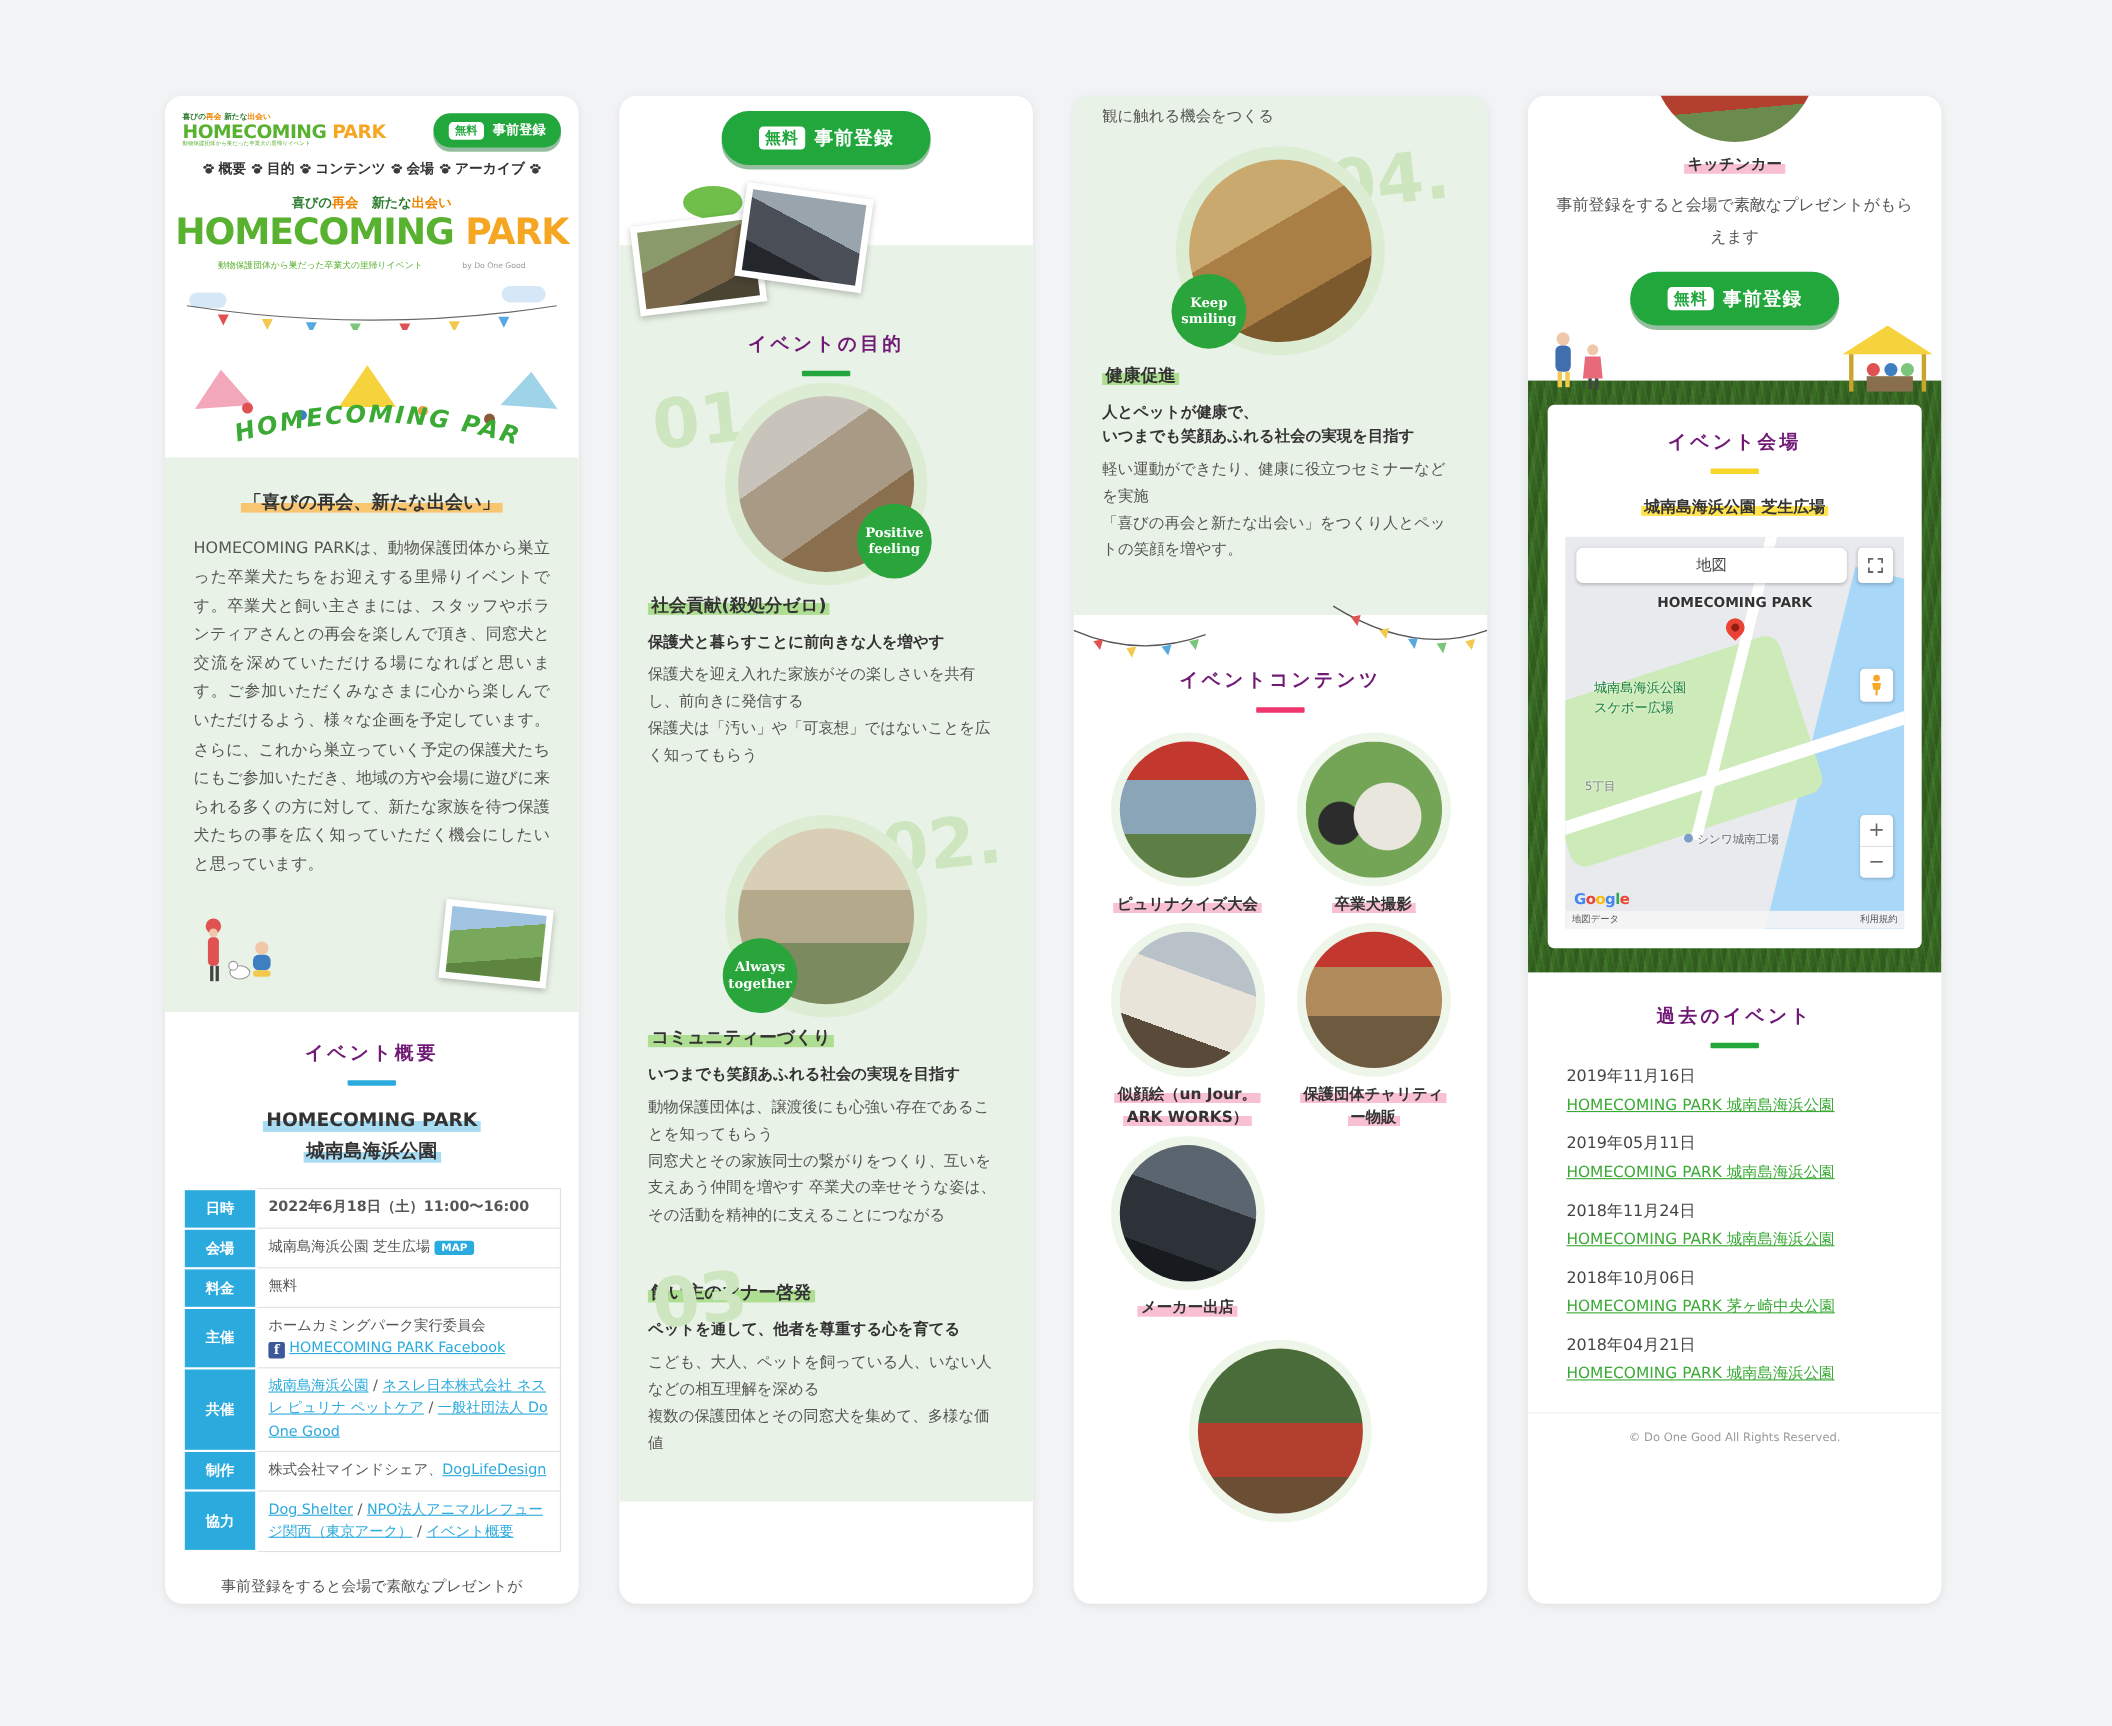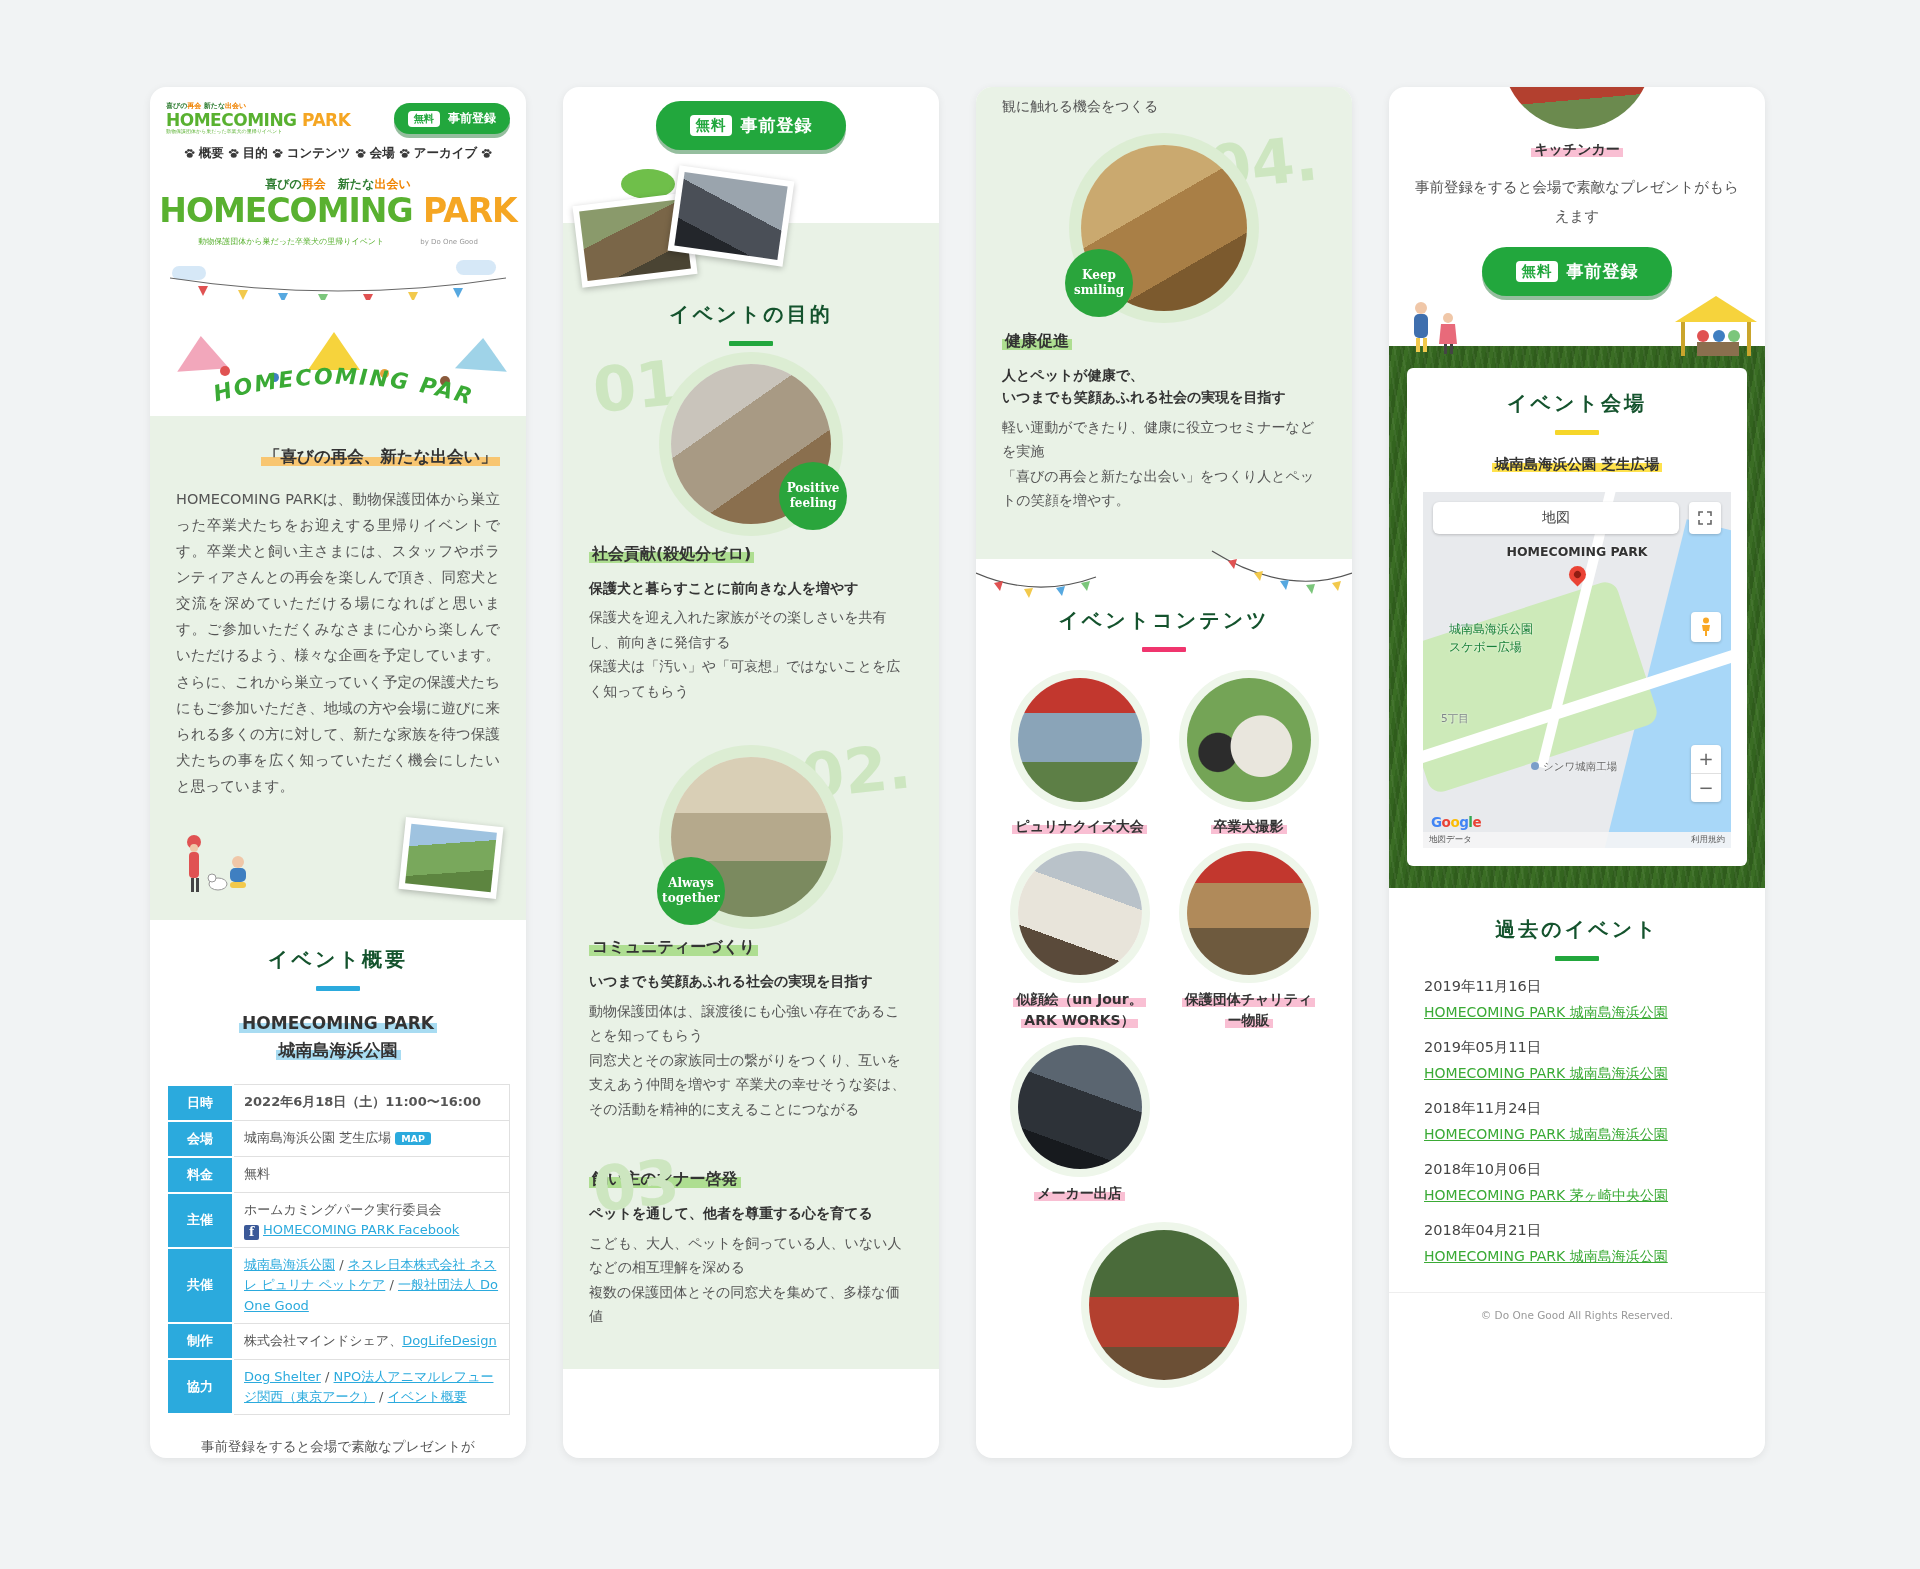--- a/index.html
+++ b/index.html
@@ -8,21 +8,21 @@
   .col{position:absolute;top:87px;width:376px;height:1371px;background:#fff;border-radius:16px;
        box-shadow:0 2px 8px rgba(0,0,0,.07);overflow:hidden;}
   #col1{left:150px}#col2{left:563px}#col3{left:976px}#col4{left:1389px}
 
   
   .btn{display:inline-flex;align-items:center;gap:8px;background:#22a73d;color:#fff;border:none;
        border-radius:999px;font-weight:bold;box-shadow:0 4px 0 rgba(20,110,40,.45);cursor:pointer;}
   .btn-sm{font-size:12px;padding:7px 14px;}
   .btn-lg{font-size:17px;padding:13px 34px;letter-spacing:1px;}
   .free{background:#fff;color:#22a73d;border-radius:4px;padding:1px 6px;font-size:.85em;font-weight:bold;}
-  h2.sec{font-size:20px;letter-spacing:3px;color:#14532d;text-align:center;font-weight:bold;margin:0;}
+  h2.sec{font-size:17px;letter-spacing:3px;color:#701a75;text-align:center;font-weight:bold;margin:0;}
   .bar{width:44px;height:5px;margin:13px auto 0;border-radius:1px;}
   .bar.blue{background:#2baadd}.bar.green{background:#22a73d}.bar.pink{background:#f0356e}.bar.yellow{background:#f6d62a}
   mark{background:transparent;color:inherit;-webkit-box-decoration-break:clone;box-decoration-break:clone;padding:0 3px;}
   mark.or{background:linear-gradient(transparent 52%,#f8c671 52%)}
   mark.bl{background:linear-gradient(transparent 52%,#a8dcf2 52%)}
   mark.gr{background:linear-gradient(transparent 42%,#aede91 42%)}
   mark.pk{background:linear-gradient(transparent 42%,#f9bfd3 42%)}
   mark.ye{background:linear-gradient(transparent 45%,#ffe24d 45%)}
   .pre{white-space:pre-line;}
   a{cursor:pointer;}
@@ -61,21 +61,21 @@
      radial-gradient(closest-side at 25% 100%, #cfe6c0 96%, transparent), 
      radial-gradient(closest-side at 75% 100%, #dfeed3 96%, transparent);}
   .tent{position:absolute;bottom:46px;width:0;height:0;border-left:26px solid transparent;border-right:26px solid transparent;}
   .tent.pink{left:26px;border-bottom:34px solid #f2a7bb;transform:rotate(-4deg);}
   .tent.yellow{left:158px;border-bottom:38px solid #f6d33c;}
   .tent.blue{right:18px;border-bottom:32px solid #9fd3e8;transform:rotate(4deg);}
   .cloud{position:absolute;background:#d6e8f7;border-radius:999px;}
   .arcsvg{position:absolute;left:50%;transform:translateX(-50%);bottom:2px;z-index:3;}
   .ppl{position:absolute;border-radius:50%;}
   .c1-green{background:#e9f2e6;padding:30px 26px 22px;}
-  .c1-title{text-align:right;font-size:16.5px;font-weight:bold;color:#333;white-space:nowrap;}
+  .c1-title{text-align:center;font-size:16.5px;font-weight:bold;color:#333;white-space:nowrap;}
   .c1-body{font-size:14.5px;color:#555;line-height:1.8;text-align:justify;margin-top:18px;}
   .c1-illus{position:relative;height:84px;margin-top:10px;}
   .c1-white{padding:26px 16px 0;}
   .ov-title{text-align:center;font-size:17px;font-weight:bold;color:#333;margin-top:6px;}
   table.ev{border-collapse:collapse;margin:22px auto 0;width:344px;font-size:13px;color:#555;}
   table.ev th{background:#2baadd;color:#fff;font-weight:bold;width:56px;border:2px solid #fff;
               font-size:13px;padding:8px 4px;text-align:center;}
   table.ev td{border:1px solid #e0e0e0;padding:7px 10px;line-height:1.55;text-align:left;background:#fff;}
   .mapbadge{background:#2baadd;color:#fff;font-size:9.5px;font-weight:bold;border-radius:3px;padding:1px 6px;margin-left:4px;}
   .fbic{display:inline-block;width:15px;height:15px;background:#3b5998;color:#fff;border-radius:2px;

